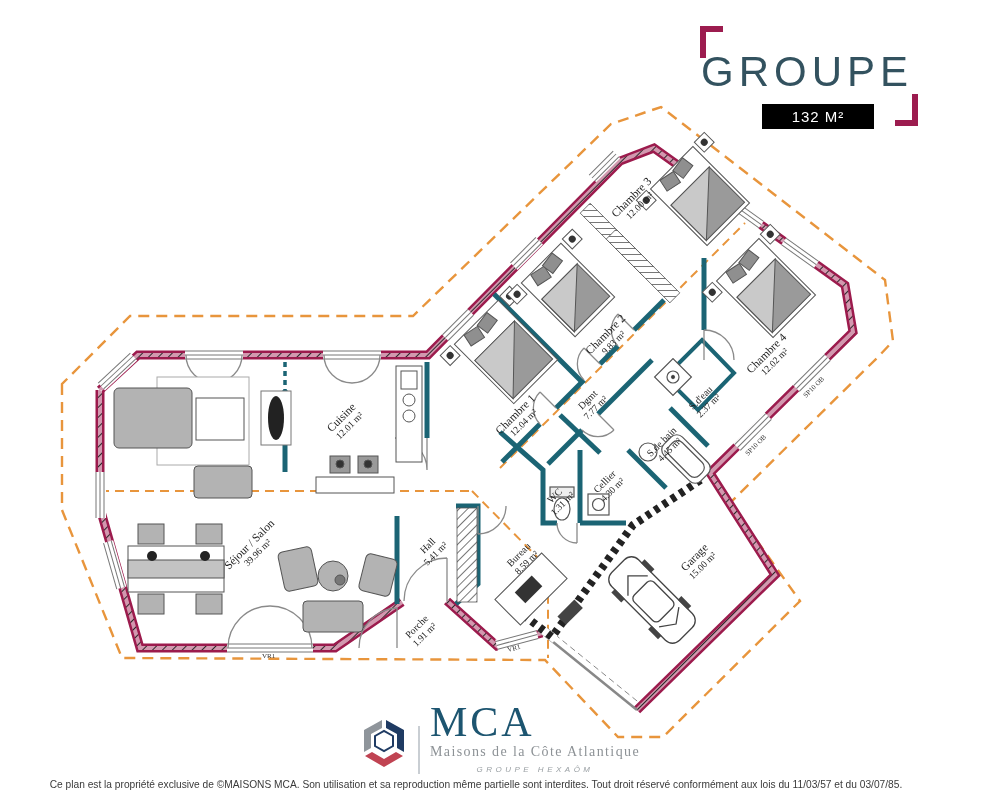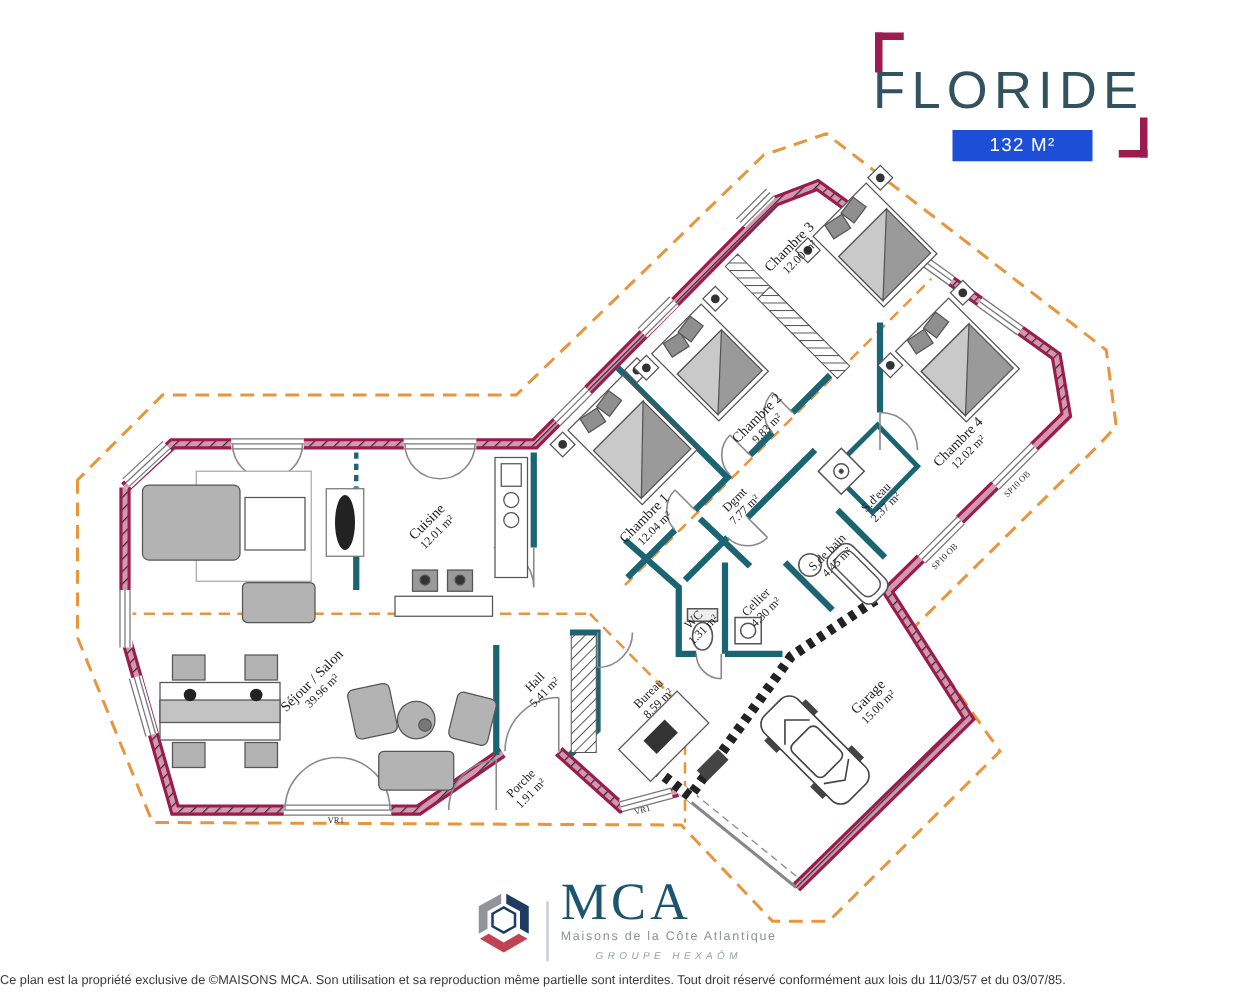--- a/index.html
+++ b/index.html
@@ -8,35 +8,35 @@
   #plan-svg{position:absolute;left:0;top:0;}
   
   .title-block{position:absolute;left:688px;top:22px;width:238px;height:100px;}
   .bracket-tl{position:absolute;left:12px;top:4px;width:17px;height:26px;
       border-left:6px solid #9c1c4f;border-top:6px solid #9c1c4f;}
   .bracket-br{position:absolute;right:8px;bottom:-4px;width:17px;height:26px;
       border-right:6px solid #9c1c4f;border-bottom:6px solid #9c1c4f;}
   .plan-title{position:absolute;left:0;top:26px;width:100%;text-align:center;
       font-size:42px;letter-spacing:5px;color:#33525f;font-weight:400;}
   .area-badge{position:absolute;left:74px;top:82px;width:112px;height:25px;
-      background:#1d4ed8;color:#fff;font-size:15px;line-height:25px;text-align:center;
+      background:#000000;color:#fff;font-size:15px;line-height:25px;text-align:center;
       letter-spacing:1px;}
   
   .footer-logo{position:absolute;left:0;top:702px;width:1000px;text-align:center;}
   .logo-row{display:inline-flex;align-items:flex-end;gap:10px;}
   .logo-divider{width:2px;height:48px;background:#c9ced3;}
   .logo-textcol{text-align:left;}
   .logo-mca{font-family:"Liberation Serif", serif;font-size:42px;line-height:40px;
       color:#1d5570;letter-spacing:3px;}
-  .logo-sub{font-size:10px;color:#8d9296;letter-spacing:1.4px;margin-top:2px;
-      font-family:Liberation Sans, sans-serif;}
+  .logo-sub{font-size:14px;color:#8d9296;letter-spacing:1.4px;margin-top:2px;
+      font-family:Liberation Serif, serif;}
   .logo-group{font-size:8px;color:#9aa0a4;letter-spacing:3.5px;margin-top:5px;
       text-align:center;font-style:italic;}
-  .copyright{position:absolute;left:0;top:779px;width:920px;
-      font-size:10.2px;color:#3a3a3a;}
+  .copyright{position:absolute;left:0;top:779px;width:920px;text-align:center;
+      font-size:10.2px;color:#3a3a3a;padding-left:16px;}
 </style>
 </head>
 <body>
 
 <svg id="plan-svg" width="1000" height="800" viewBox="0 0 1000 800">
   <defs>
     <pattern id="hatch" width="6" height="6" patternUnits="userSpaceOnUse" patternTransform="rotate(45)">
       <rect width="6" height="6" fill="#ffffff"></rect>
       <line x1="0" y1="0" x2="0" y2="6" stroke="#555" stroke-width="1.6"></line>
     </pattern>
@@ -366,21 +366,21 @@
   <g font-family="Liberation Serif, serif" font-size="7" fill="#333">
     <text x="262" y="658">VR1</text>
     <text x="508" y="652" transform="rotate(-15 508 652)">VR1</text>
     <text x="806" y="398" transform="rotate(-45 806 398)">SP10 OB</text>
     <text x="748" y="456" transform="rotate(-45 748 456)">SP10 OB</text>
   </g>
 </svg>
 
 <div class="title-block">
   <div class="bracket-tl"></div>
-  <div class="plan-title">FLORIDE</div>
+  <div class="plan-title">GROUPE</div>
   <div class="area-badge">132 M²</div>
   <div class="bracket-br"></div>
 </div>
 
 <div class="footer-logo">
   <div class="logo-row">
     <svg width="48" height="56" viewBox="0 0 48 56">
       <polygon points="22,2 4,12 4,34 11,30 11,16 22,10" fill="#8f959b"></polygon>
       <polygon points="26,2 44,12 44,34 37,30 37,16 26,10" fill="#1f3b63"></polygon>
       <polygon points="5,38 24,49 43,38 36,34 24,41 12,34" fill="#c04352"></polygon>

